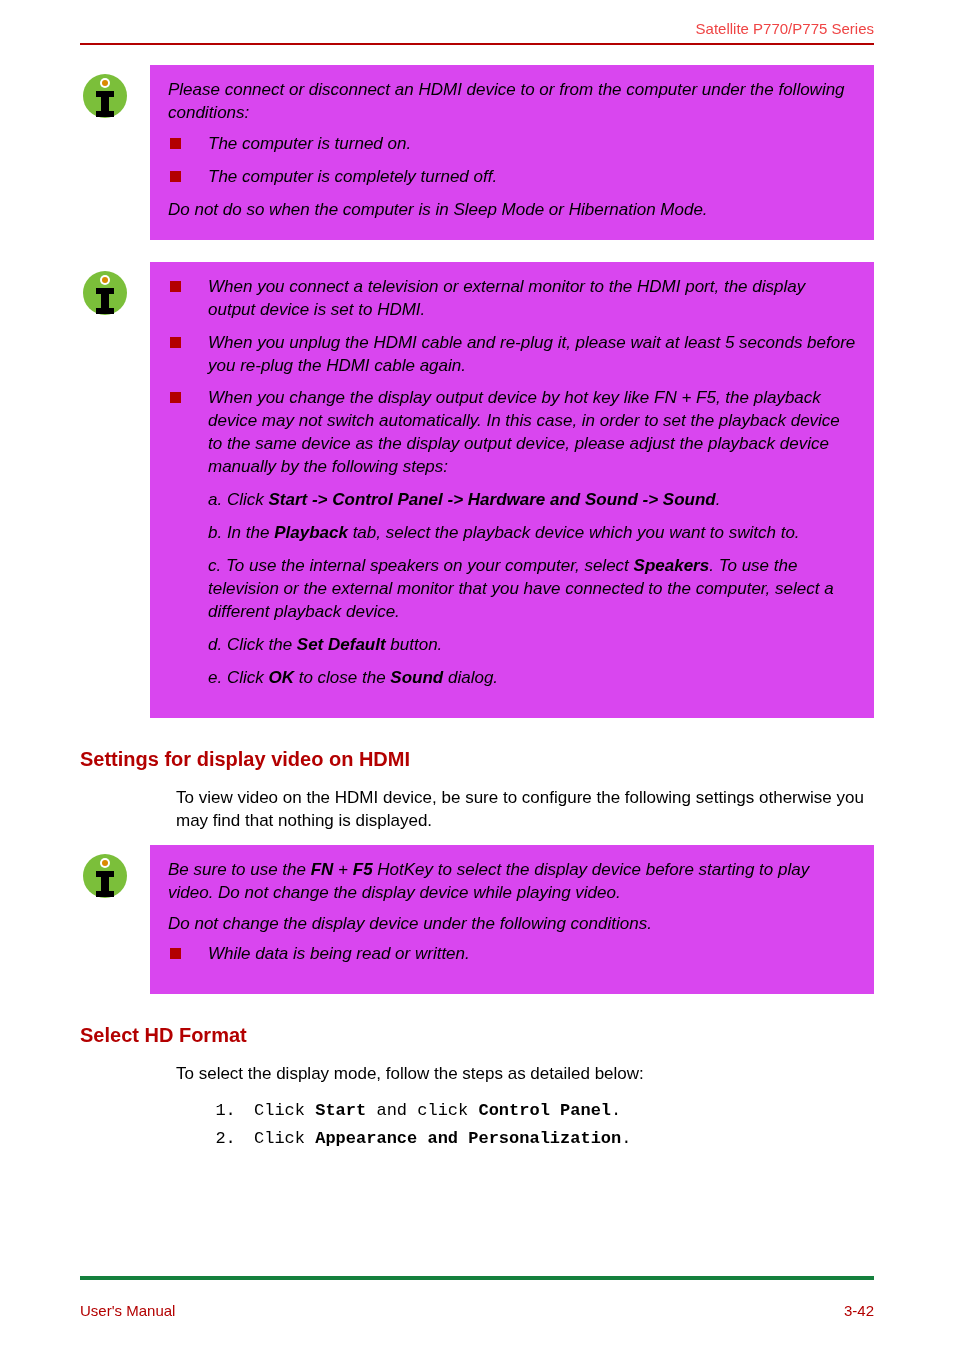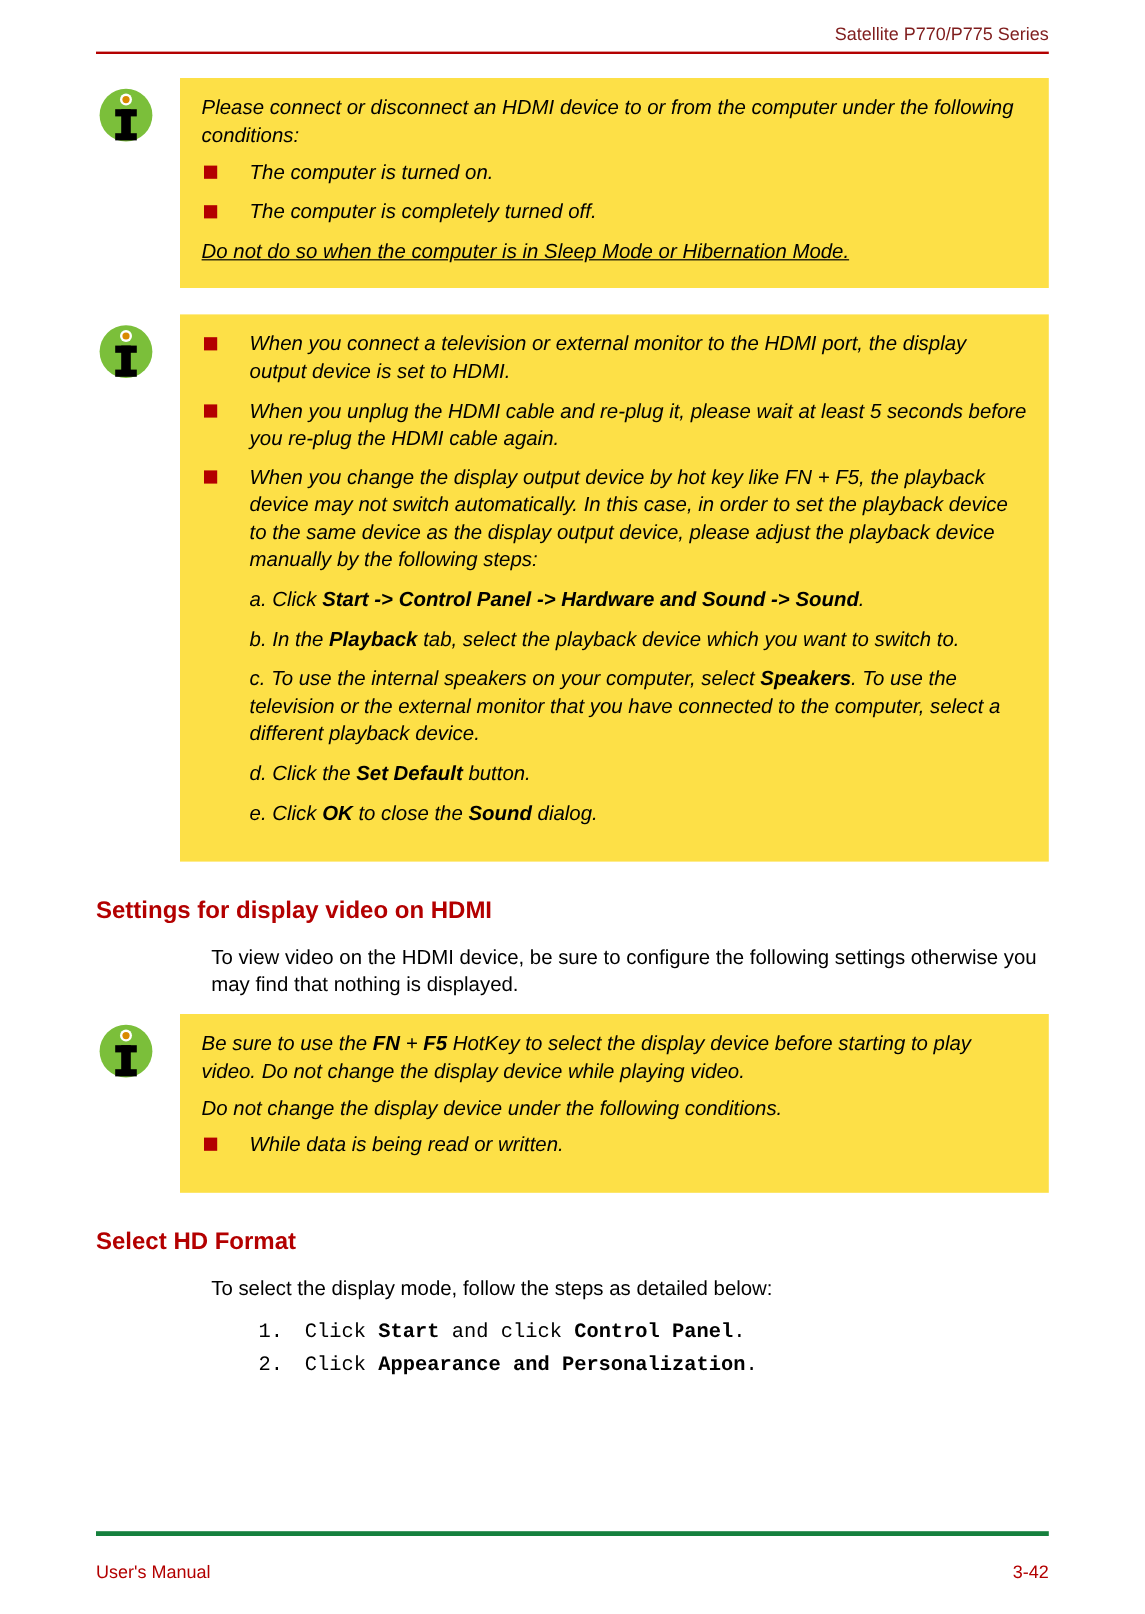--- a/index.html
+++ b/index.html
@@ -8,48 +8,48 @@
     font-family: Arial, Helvetica, sans-serif;
     background: #ffffff;
     color: #000000;
     position: relative;
   }
   .page {
     padding: 20px 80px 40px 80px;
   }
   .header-line {
     text-align: right;
-    color: #7f1d1d;
+    color: #ef4444;
     font-size: 15px;
     padding-bottom: 6px;
     border-bottom: 2px solid #b30000;
     margin-bottom: 20px;
   }
   .note-block {
-    background: #fde047;
+    background: #d946ef;
     padding: 14px 18px 18px 18px;
     margin-bottom: 22px;
     margin-left: 70px;
     position: relative;
   }
   .info-icon {
     position: absolute;
     left: -70px;
     top: 6px;
     width: 50px;
     height: 50px;
   }
   .info-icon svg { width: 50px; height: 50px; }
   .note-text {
     font-style: italic;
     font-size: 17px;
     line-height: 1.35;
     margin-bottom: 8px;
   }
-  .note-text:last-child { margin-bottom: 0; text-decoration: underline; }
+  .note-text:last-child { margin-bottom: 0; }
   .bullet-list {
     list-style: none;
     padding-left: 0;
   }
   .bullet-list > li {
     position: relative;
     padding-left: 40px;
     font-style: italic;
     font-size: 17px;
     line-height: 1.35;

